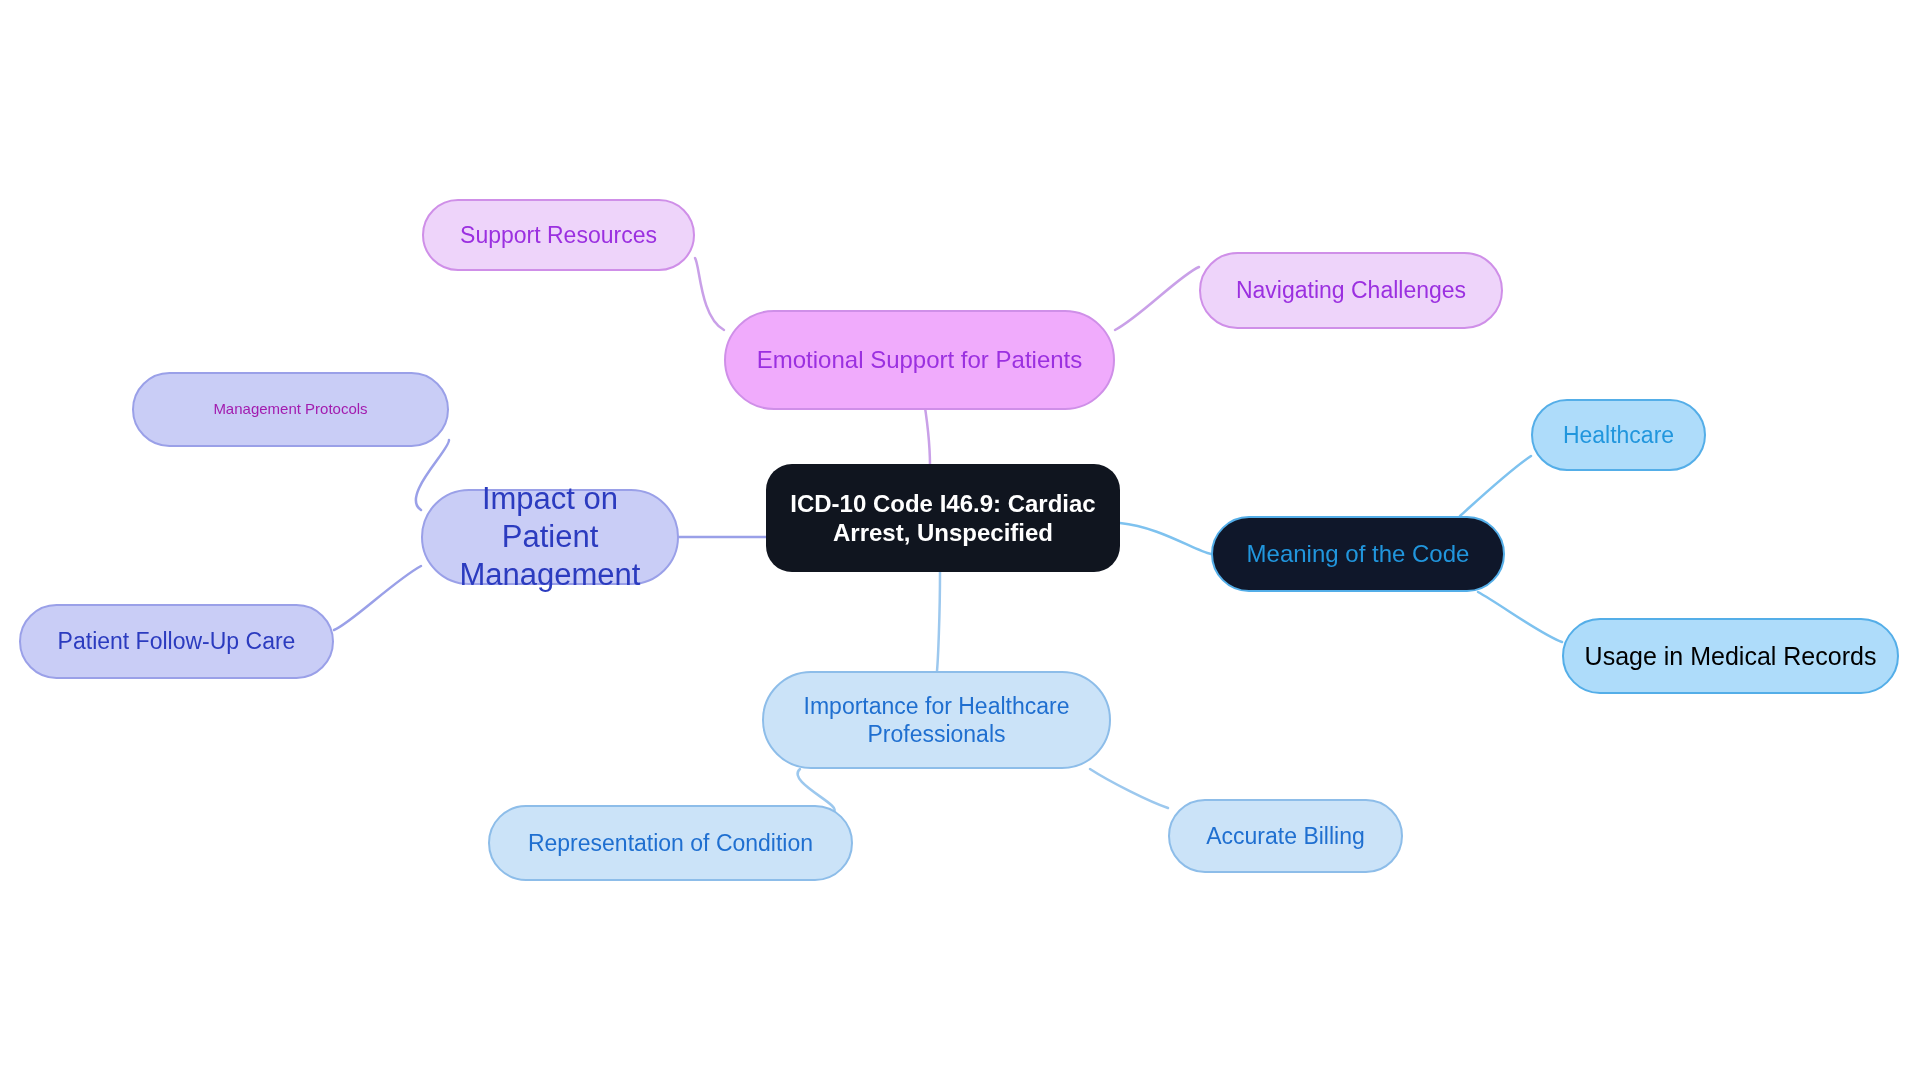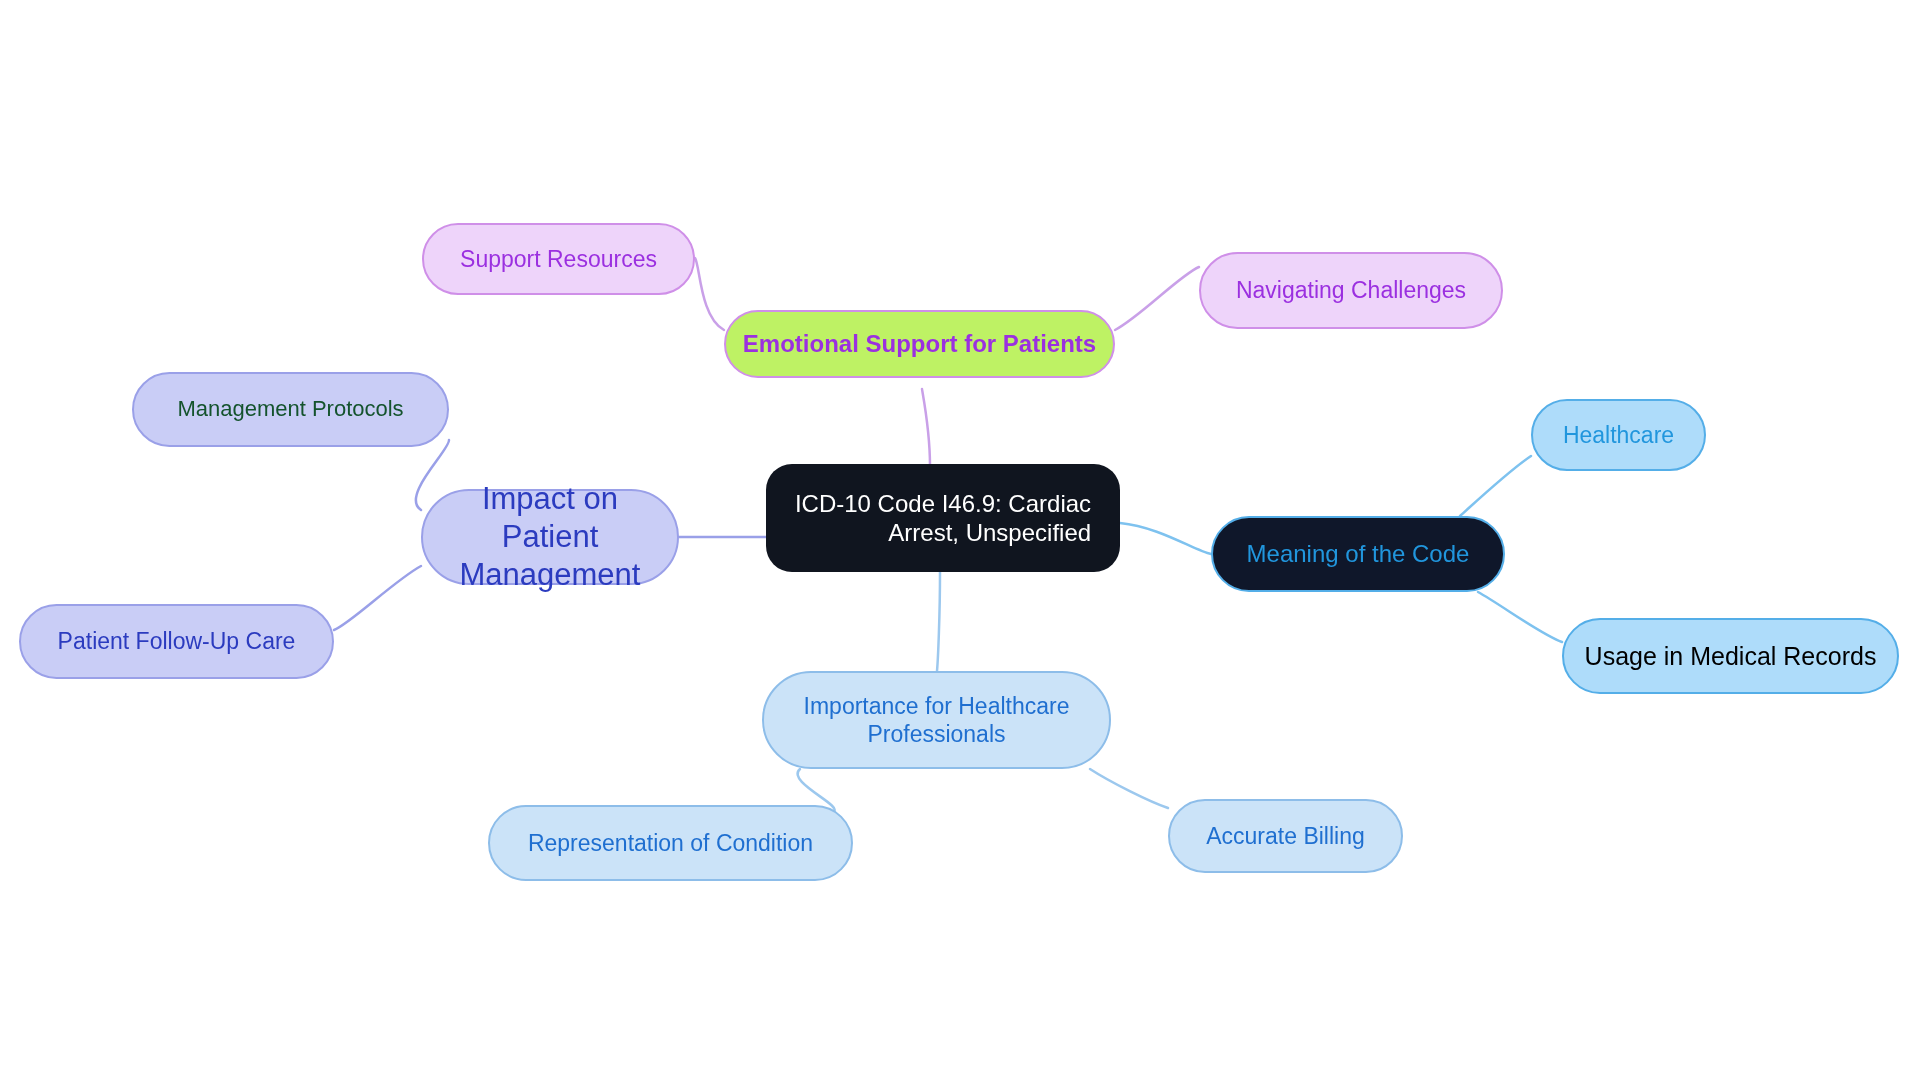--- a/index.html
+++ b/index.html
@@ -32,22 +32,21 @@
     border-radius: 999px;
     border-width: 2px;
     border-style: solid;
     line-height: 1.22;
     white-space: pre-line;
     padding: 0 14px;
   }
   .node.root {
     border-radius: 26px;
     border: none;
-    font-weight: 400;
-    text-align: right;
+    font-weight: 700;
   }
 </style>
 </head>
 <body>
 
 <div id="canvas">
   <svg id="edge-layer" width="1920" height="1083" viewBox="0 0 1920 1083">
       <path d="M 930 466 C 930 430 922 390 922 389" stroke="#c9a0e8" stroke-width="2.5" fill="none" stroke-linecap="round"></path>
       <path d="M 766 537 C 730 537 690 537 679 537" stroke="#9aa0e8" stroke-width="2.5" fill="none" stroke-linecap="round"></path>
       <path d="M 1120 523 C 1160 527 1195 551 1211 554" stroke="#7ec2ef" stroke-width="2.5" fill="none" stroke-linecap="round"></path>
@@ -57,26 +56,26 @@
       <path d="M 421 510 C 400 496 450 450 449 440" stroke="#9aa0e8" stroke-width="2.5" fill="none" stroke-linecap="round"></path>
       <path d="M 421 566 C 395 580 350 624 334 630" stroke="#9aa0e8" stroke-width="2.5" fill="none" stroke-linecap="round"></path>
       <path d="M 1460 516 C 1480 498 1510 470 1531 456" stroke="#7ec2ef" stroke-width="2.5" fill="none" stroke-linecap="round"></path>
       <path d="M 1478 592 C 1500 604 1540 634 1562 642" stroke="#7ec2ef" stroke-width="2.5" fill="none" stroke-linecap="round"></path>
       <path d="M 800 769 C 785 782 845 806 833 812" stroke="#9cc8ee" stroke-width="2.5" fill="none" stroke-linecap="round"></path>
       <path d="M 1090 769 C 1110 782 1150 802 1168 808" stroke="#9cc8ee" stroke-width="2.5" fill="none" stroke-linecap="round"></path>
     </svg>
   <div id="node-layer">
       <div class="node root" style="left: 766px; top: 464px; width: 354px; height: 108px; background: rgb(16, 21, 31); color: rgb(255, 255, 255); font-size: 24px;"><span>ICD-10 Code I46.9: Cardiac
 Arrest, Unspecified</span></div>
-      <div class="node" style="left: 724px; top: 310px; width: 391px; height: 68px; background: #bef264; color: rgb(155, 48, 224); font-size: 24px; border-color: rgb(207, 143, 232); font-weight: bold;"><span>Emotional Support for Patients</span></div>
-      <div class="node" style="left: 422px; top: 199px; width: 273px; height: 72px; background: rgb(238, 212, 250); color: rgb(155, 48, 224); font-size: 23px; border-color: rgb(207, 143, 232); margin-top: 24px;"><span>Support Resources</span></div>
+      <div class="node" style="left: 724px; top: 310px; width: 391px; height: 100px; background: #f0abfc; color: rgb(155, 48, 224); font-size: 24px; border-color: rgb(207, 143, 232);"><span>Emotional Support for Patients</span></div>
+      <div class="node" style="left: 422px; top: 199px; width: 273px; height: 72px; background: rgb(238, 212, 250); color: rgb(155, 48, 224); font-size: 23px; border-color: rgb(207, 143, 232);"><span>Support Resources</span></div>
       <div class="node" style="left: 1199px; top: 228px; width: 304px; height: 77px; background: rgb(238, 212, 250); color: rgb(155, 48, 224); font-size: 23px; border-color: rgb(207, 143, 232); margin-top: 24px;"><span>Navigating Challenges</span></div>
       <div class="node" style="left: 421px; top: 489px; width: 258px; height: 96px; background: rgb(201, 205, 246); color: rgb(43, 59, 191); font-size: 31px; border-color: rgb(154, 160, 232);"><span>Impact on Patient
 Management</span></div>
-      <div class="node" style="left: 132px; top: 372px; width: 317px; height: 75px; background: rgb(201, 205, 246); color: #14532d; font-size: 22px; border-color: rgb(154, 160, 232);"><span>Management Protocols</span></div>
+      <div class="node" style="left: 132px; top: 372px; width: 317px; height: 75px; background: rgb(201, 205, 246); color: #a21caf; font-size: 15px; border-color: rgb(154, 160, 232);"><span>Management Protocols</span></div>
       <div class="node" style="left: 19px; top: 604px; width: 315px; height: 75px; background: rgb(201, 205, 246); color: rgb(43, 59, 191); font-size: 23px; border-color: rgb(154, 160, 232);"><span>Patient Follow-Up Care</span></div>
       <div class="node" style="left: 1211px; top: 516px; width: 294px; height: 76px; background: #0f172a; color: rgb(33, 150, 221); font-size: 24px; border-color: rgb(84, 174, 232); align-items: center;"><span>Meaning of the Code</span></div>
       <div class="node" style="left: 1531px; top: 399px; width: 175px; height: 72px; background: rgb(174, 220, 250); color: rgb(33, 150, 221); font-size: 23px; border-color: rgb(84, 174, 232);"><span>Healthcare</span></div>
       <div class="node" style="left: 1562px; top: 618px; width: 337px; height: 76px; background: rgb(174, 220, 250); color: #000000; font-size: 25px; border-color: rgb(84, 174, 232);"><span>Usage in Medical Records</span></div>
       <div class="node" style="left: 762px; top: 671px; width: 349px; height: 98px; background: rgb(203, 227, 248); color: rgb(31, 111, 208); font-size: 23px; border-color: rgb(141, 189, 233);"><span>Importance for Healthcare
 Professionals</span></div>
       <div class="node" style="left: 488px; top: 805px; width: 365px; height: 76px; background: rgb(203, 227, 248); color: rgb(31, 111, 208); font-size: 23px; border-color: rgb(141, 189, 233);"><span>Representation of Condition</span></div>
       <div class="node" style="left: 1168px; top: 799px; width: 235px; height: 74px; background: rgb(203, 227, 248); color: rgb(31, 111, 208); font-size: 23px; border-color: rgb(141, 189, 233);"><span>Accurate Billing</span></div>
     </div>
 </div>

